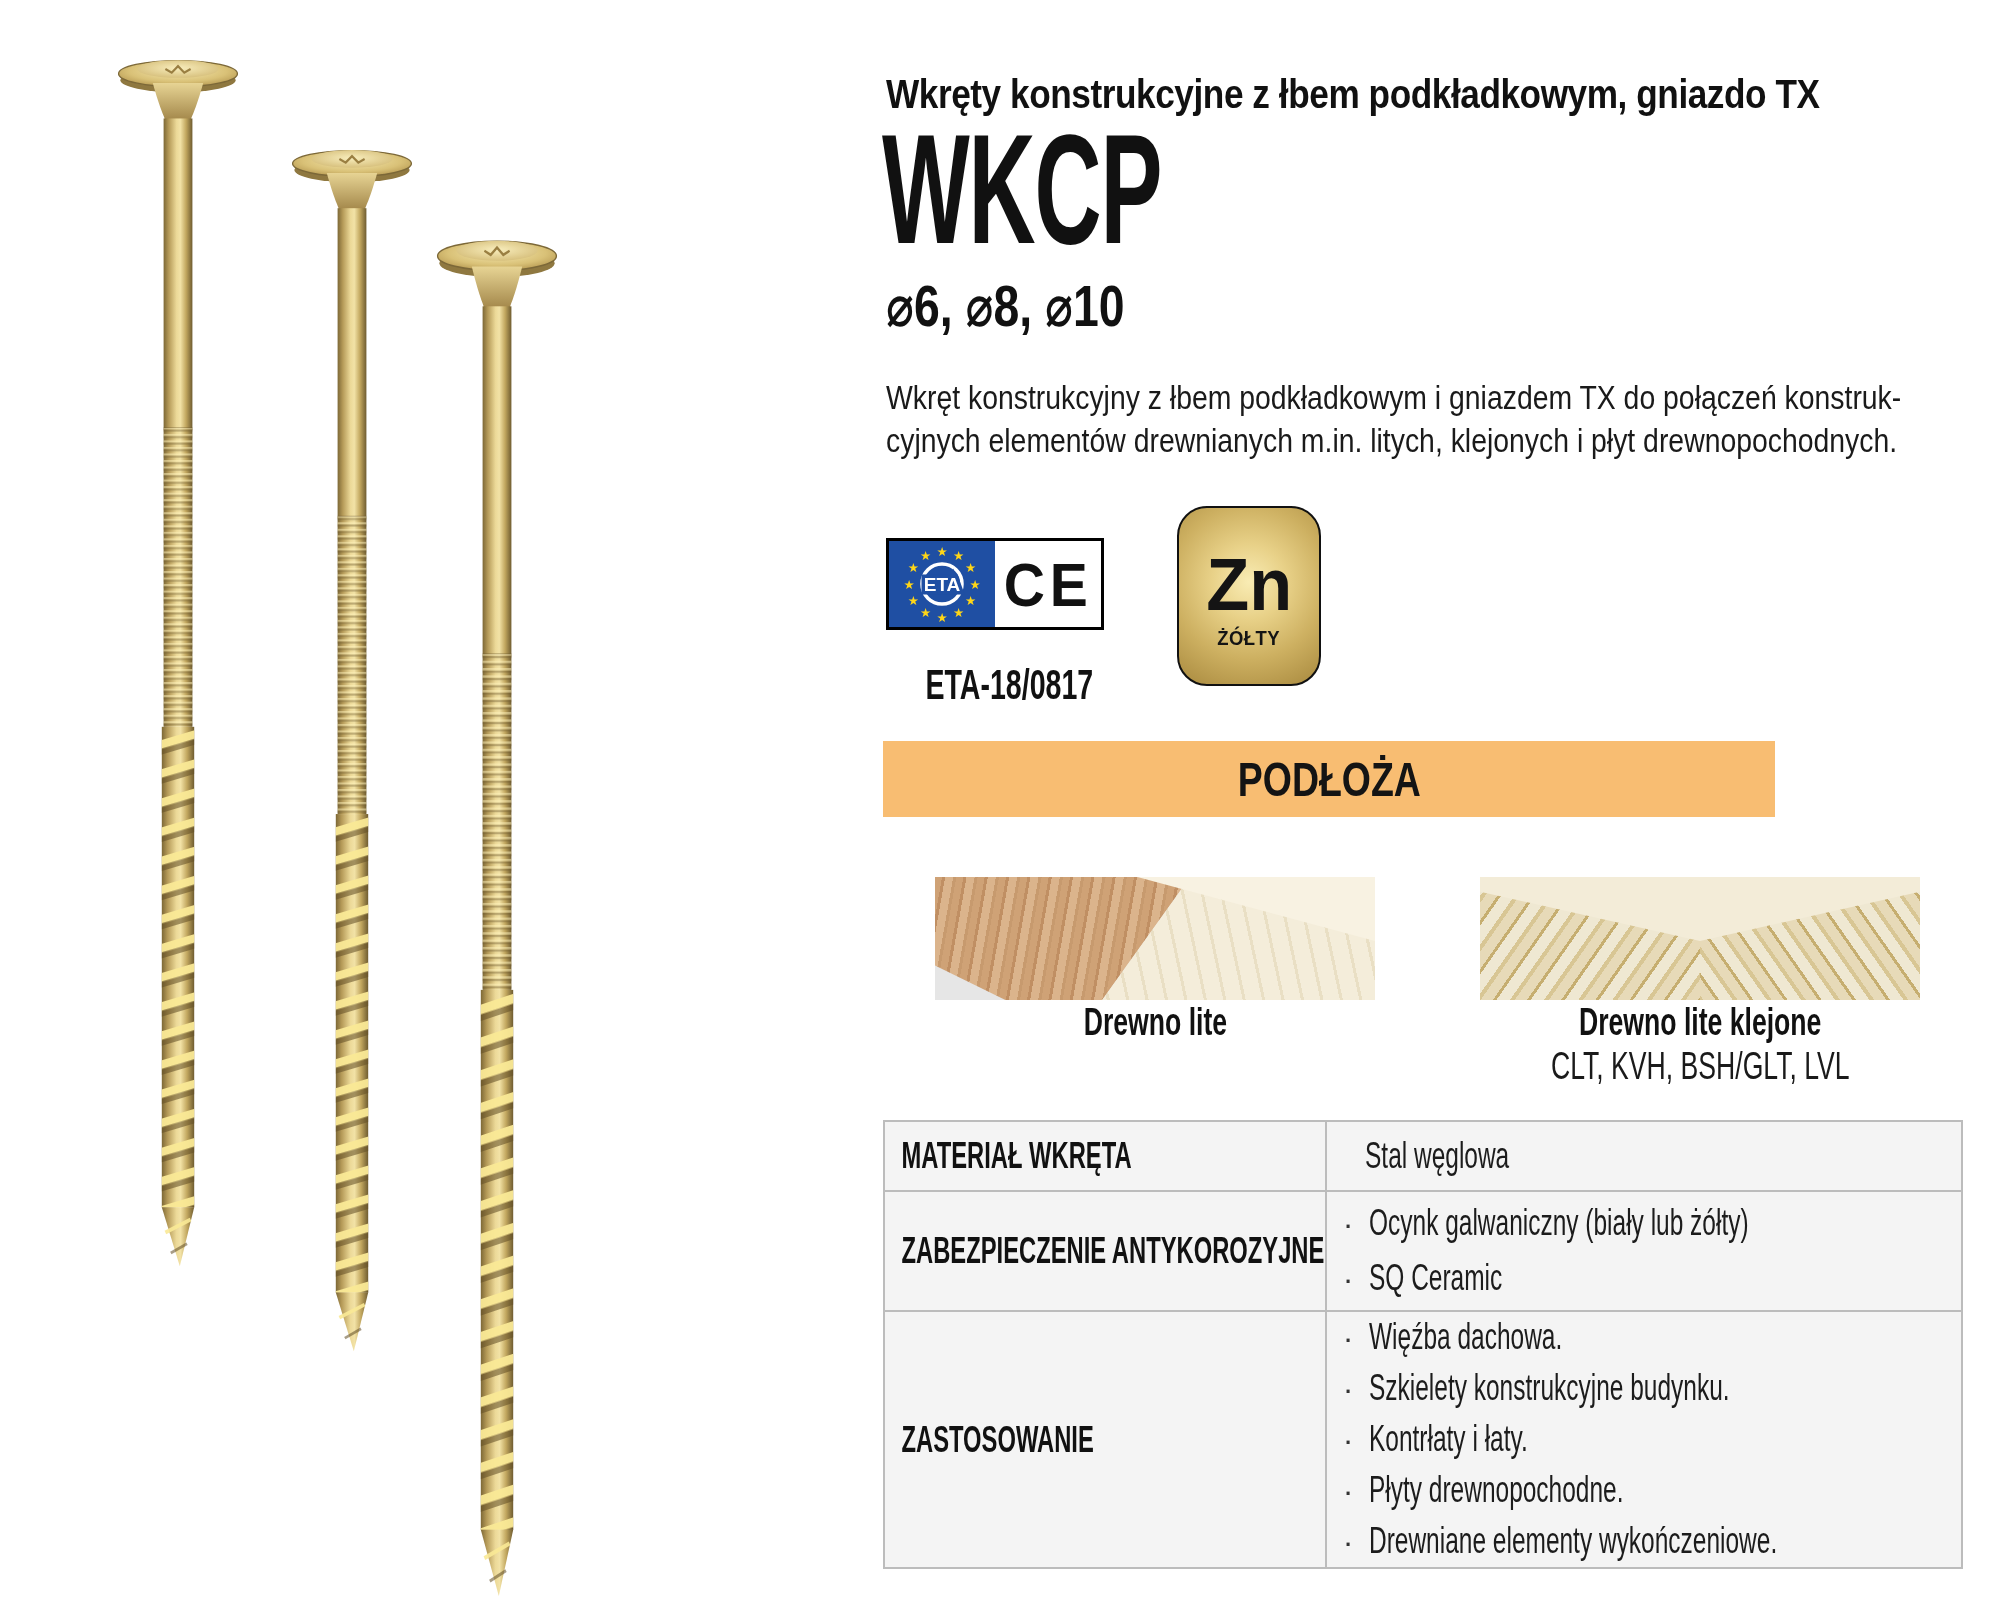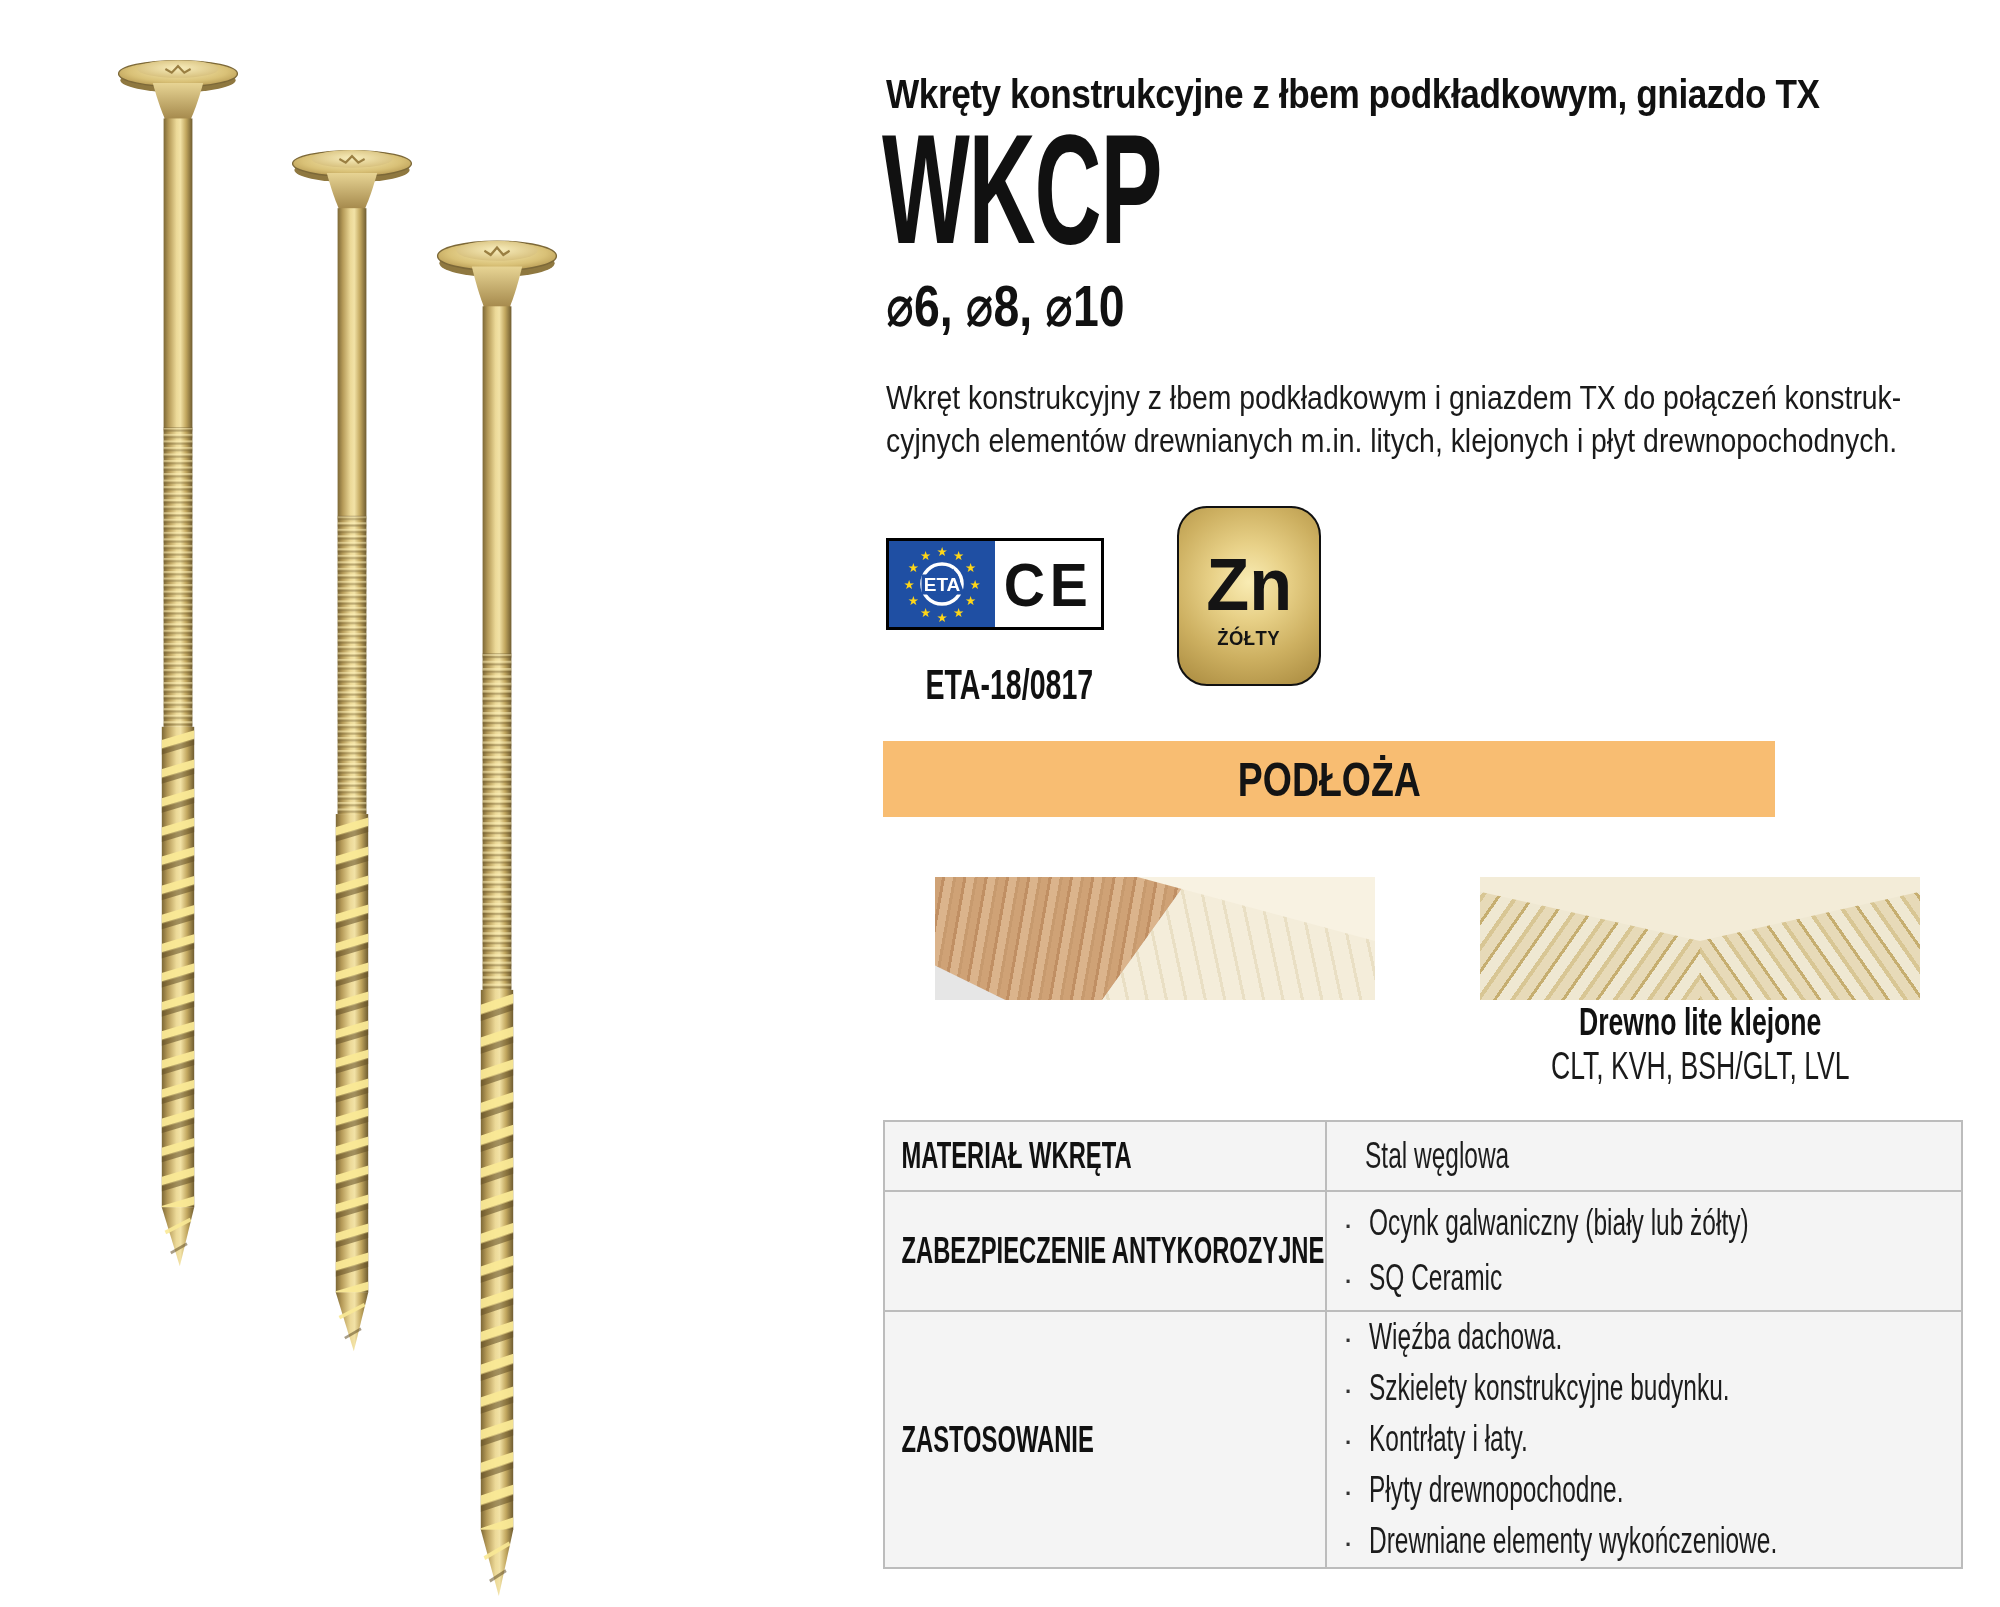--- a/index.html
+++ b/index.html
@@ -207,20 +207,23 @@
     <div class="layer pale"></div>
     <div class="layer topface"></div>
     <div class="layer shadow"></div>
   </div>
   <div class="abs wood" id="wood-glulam">
     <div class="layer left"></div>
     <div class="layer right"></div>
     <div class="layer topface"></div>
   </div>
 
+  <div class="abs caption" id="caption-solid">
+    <span class="cond ctr">Drewno lite</span>
+  </div>
   <div class="abs caption" id="caption-glulam">
     <span class="cond ctr">Drewno lite klejone</span>
   </div>
   <div class="abs" id="subcaption-glulam">
     <span class="cond ctr">CLT, KVH, BSH/GLT, LVL</span>
   </div>
 
   <table class="abs" id="spec-table">
     <tbody>
         <tr class="r0">

